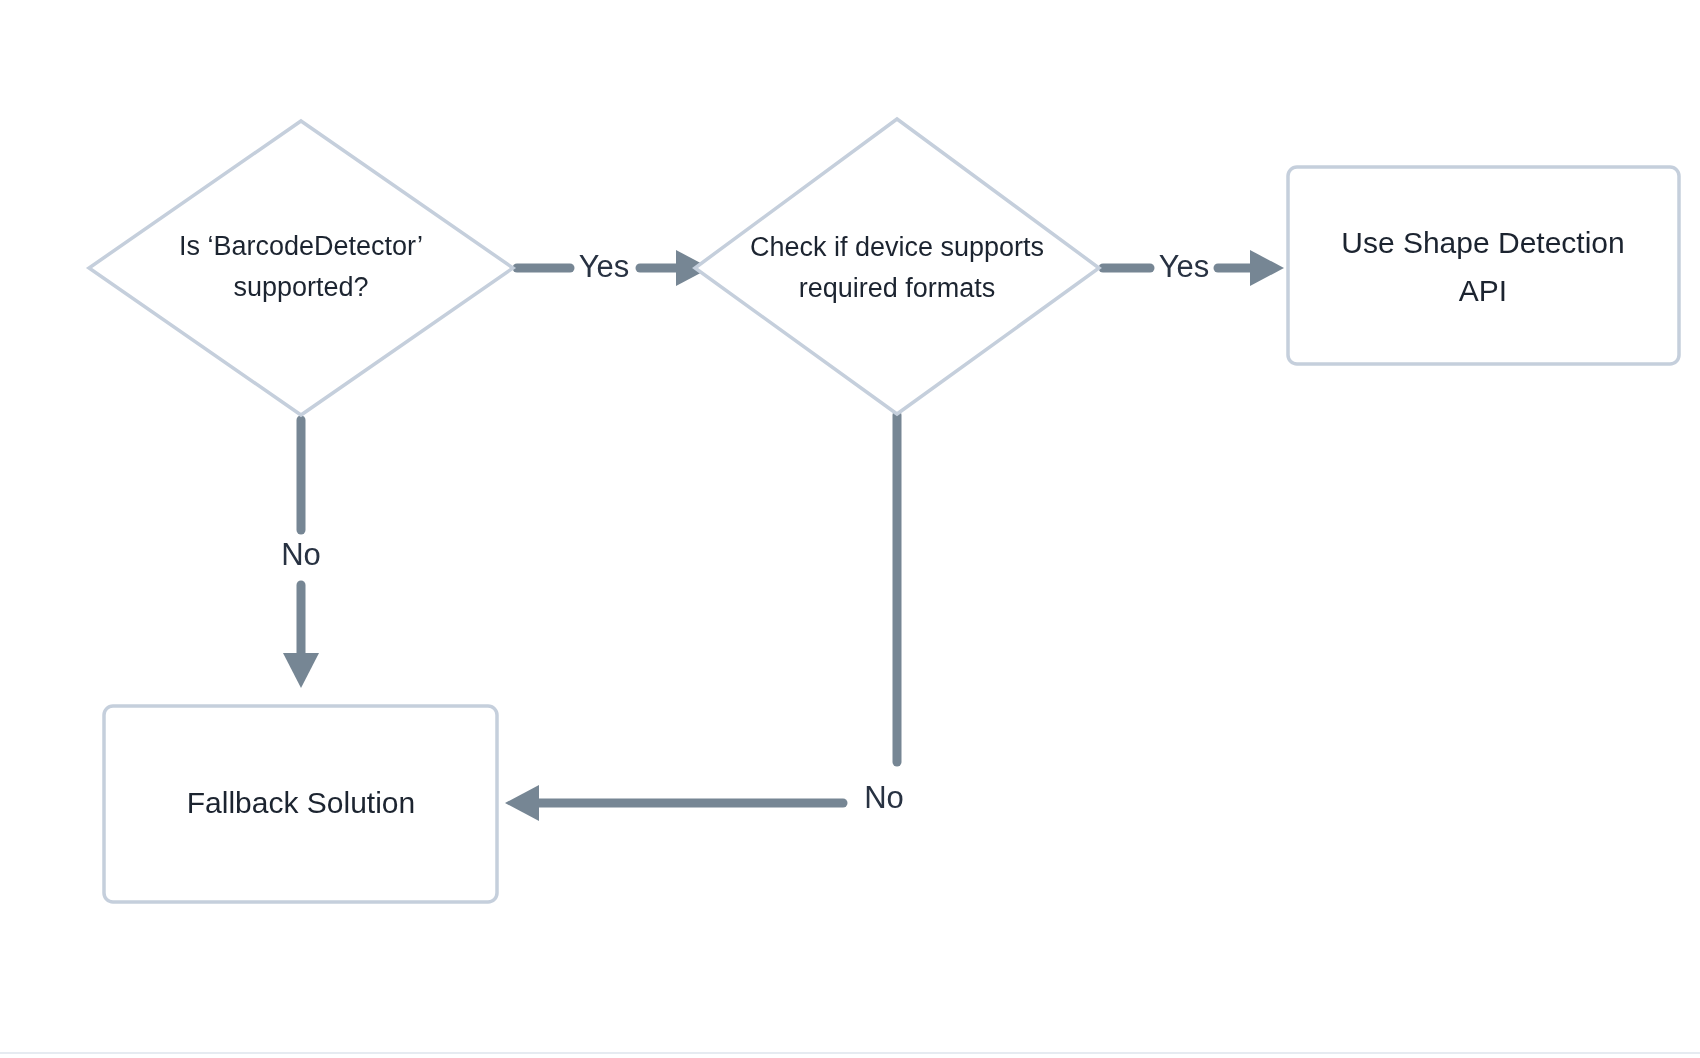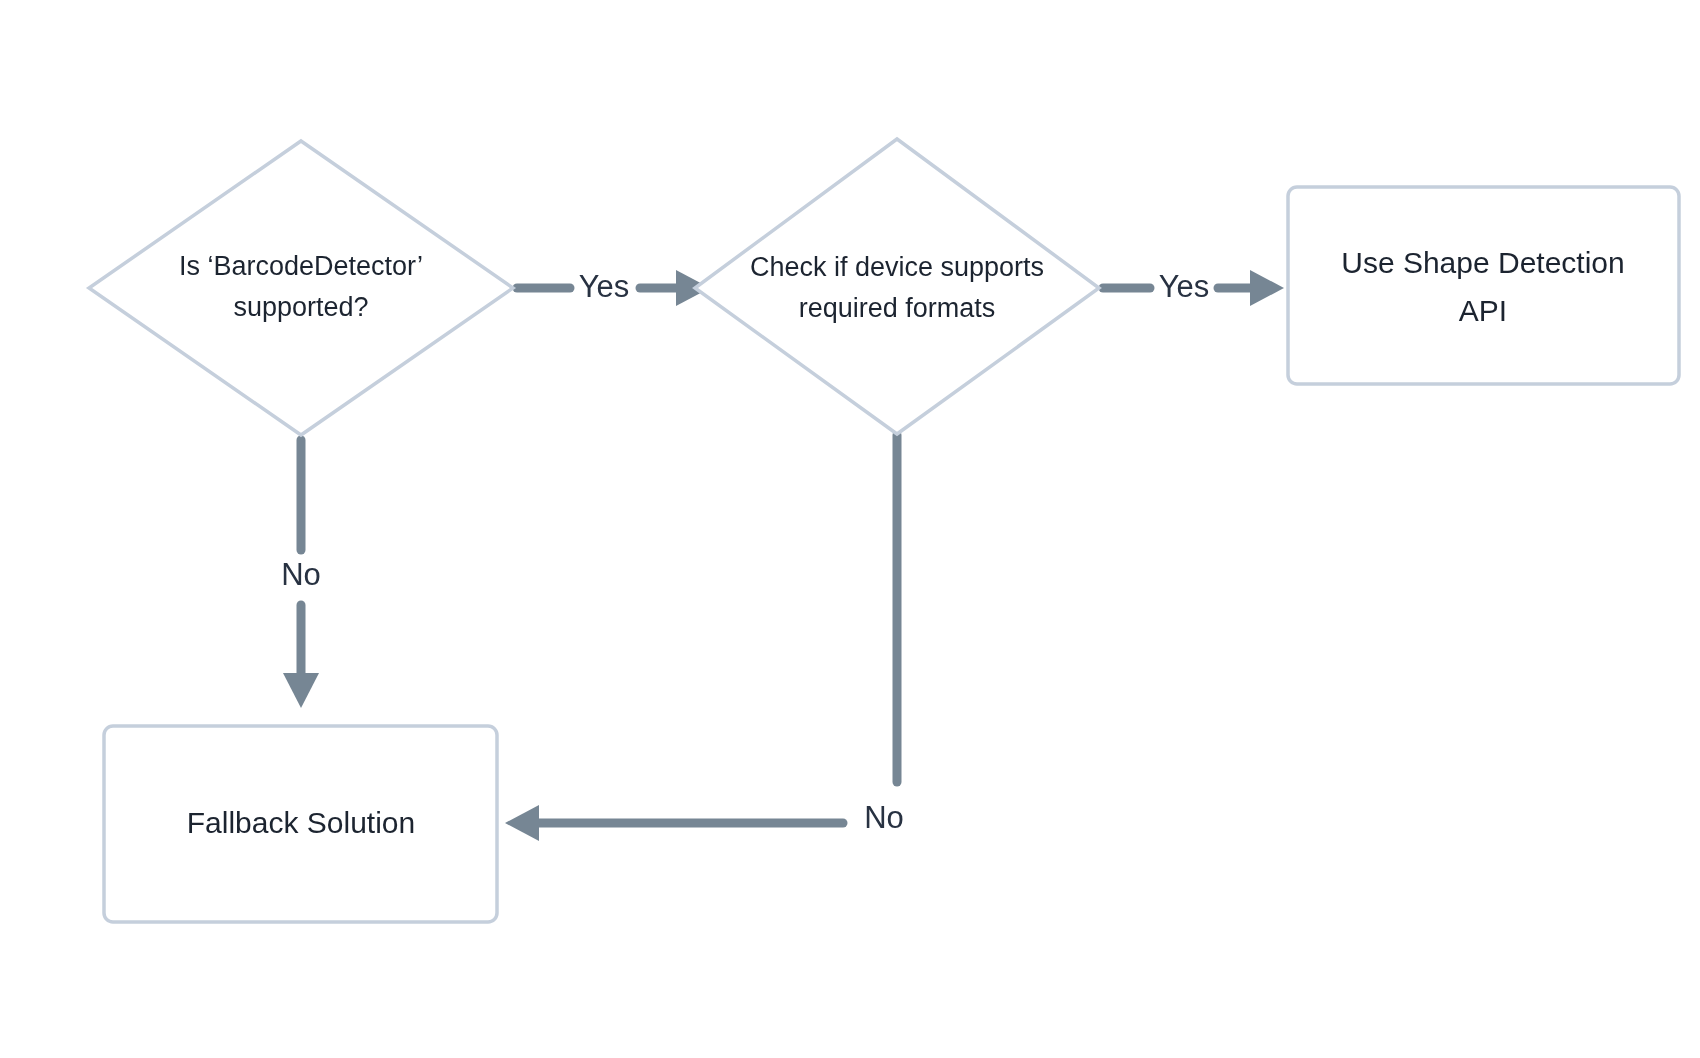--- a/index.html
+++ b/index.html
@@ -14,21 +14,20 @@
     overflow: hidden;
     position: relative;
   }
   #canvas-root {
     position: absolute;
     left: 0;
     top: 0;
     width: 1700px;
     height: 948px;
     background: #ffffff;
-    margin-top: 20px;
   }
   svg#flow {
     display: block;
     width: 1700px;
     height: 1058px;
   }
   .node-shape {
     fill: #ffffff;
     stroke: #c5cfdc;
     stroke-width: 3.5;

